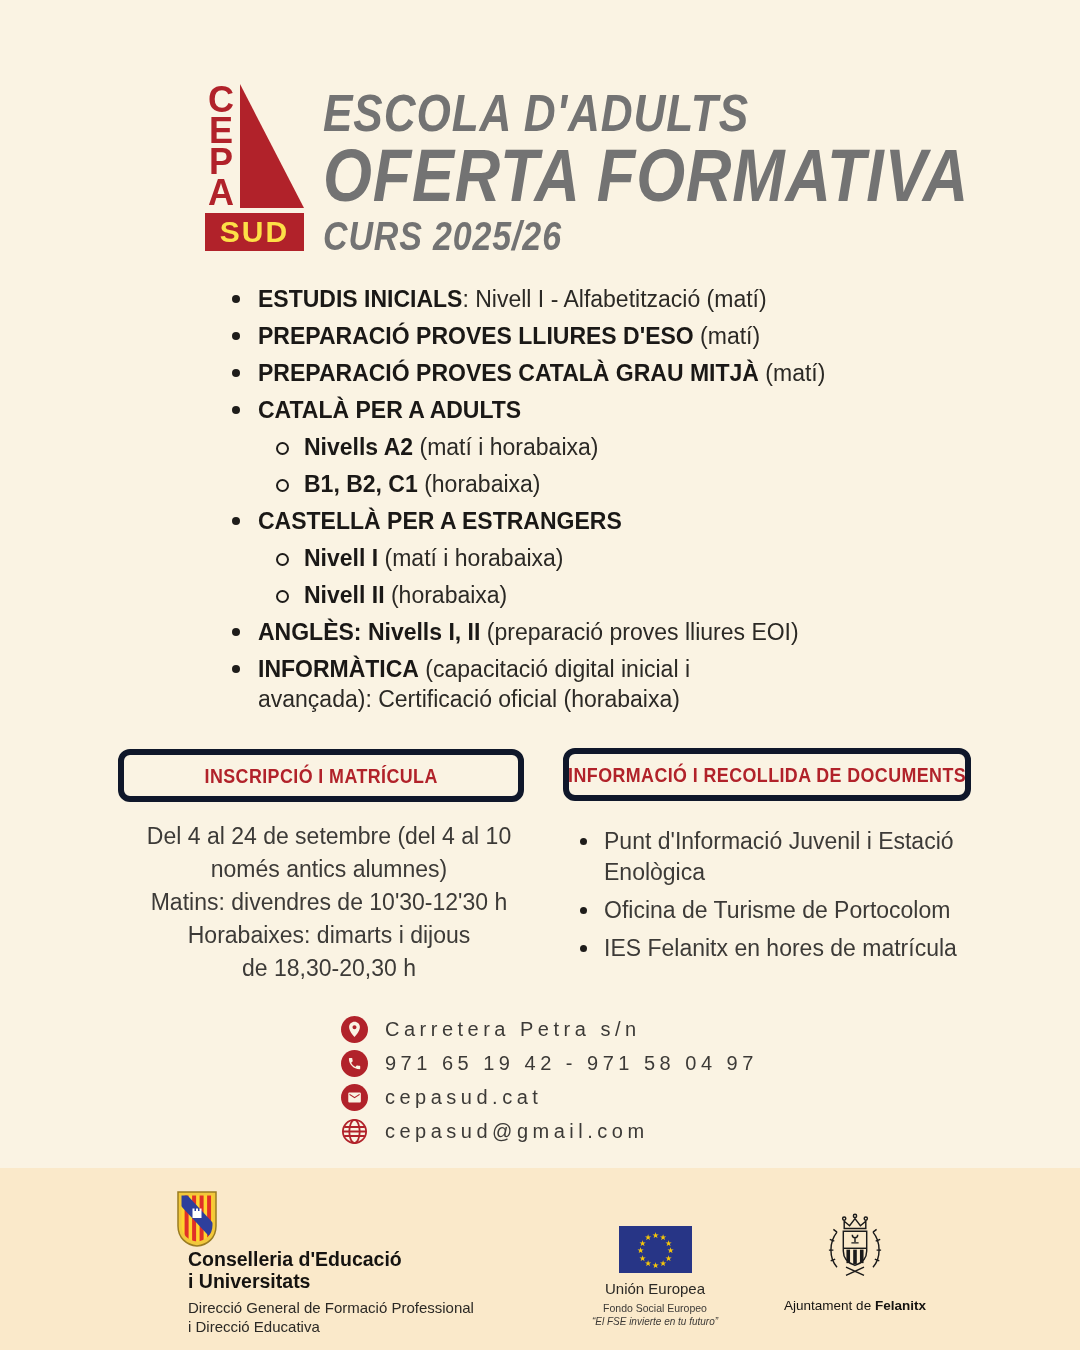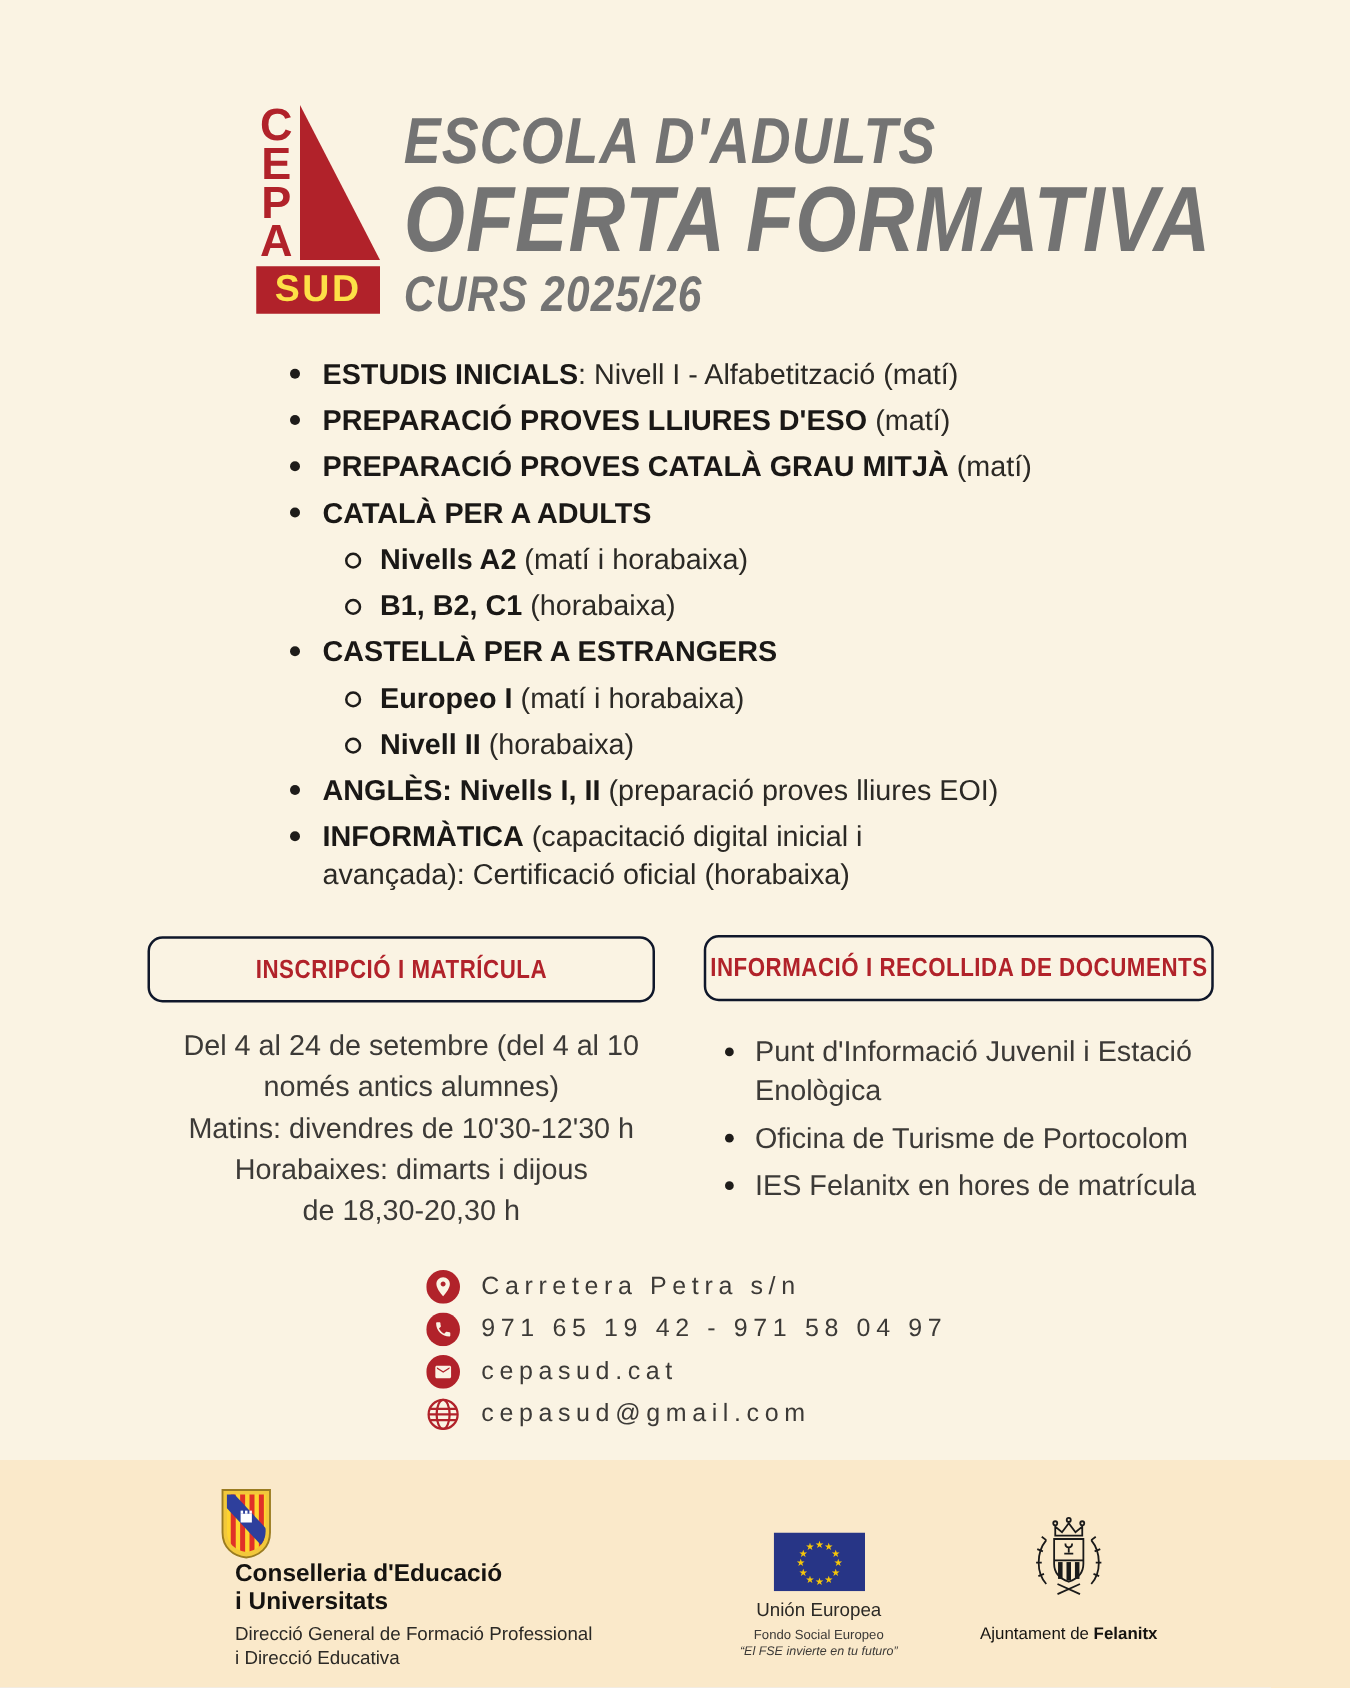--- a/index.html
+++ b/index.html
@@ -51,21 +51,21 @@
   .courses li.l2::before {
     content: ""; position: absolute; left: 4px; top: 10px;
     width: 9px; height: 9px; border-radius: 50%; border: 2px solid #1E1C1A; background: transparent;
   }
   .courses .b { font-weight: 700; color: #1A1816; }
   .courses .r { font-weight: 400; color: #2B2925; }
   .courses .cont { white-space: nowrap; }
   
   .rbox {
     position: absolute; height: 53px;
-    border: 2px solid #0f172a; border-radius: 12px;
+    border: 6px solid #0f172a; border-radius: 12px;
     display: flex; align-items: center; justify-content: center;
     background: transparent;
   }
   .rbox-left  { left: 118px; top: 749px; width: 406px; }
   .rbox-right { left: 563px; top: 748px; width: 408px; }
   .rbox span {
     display: inline-block; transform: scaleX(0.85);
     color: #B1222A; font-weight: 700; font-size: 21px; letter-spacing: 0.5px; white-space: nowrap;
   }
   
@@ -127,21 +127,21 @@
   </div>
 
   <ul class="courses">
     <li class="l1"><span class="b">ESTUDIS INICIALS</span><span class="r">: Nivell I - Alfabetització (matí)</span></li>
     <li class="l1"><span class="b">PREPARACIÓ PROVES LLIURES D'ESO</span><span class="r"> (matí)</span></li>
     <li class="l1"><span class="b">PREPARACIÓ PROVES CATALÀ GRAU MITJÀ</span><span class="r"> (matí)</span></li>
     <li class="l1"><span class="b">CATALÀ PER A ADULTS</span><span class="r"></span></li>
     <li class="l2"><span class="b">Nivells A2</span><span class="r"> (matí i horabaixa)</span></li>
     <li class="l2"><span class="b">B1, B2, C1</span><span class="r"> (horabaixa)</span></li>
     <li class="l1"><span class="b">CASTELLÀ PER A ESTRANGERS</span><span class="r"></span></li>
-    <li class="l2"><span class="b">Europeo I</span><span class="r"> (matí i horabaixa)</span></li>
+    <li class="l2"><span class="b">Nivell I</span><span class="r"> (matí i horabaixa)</span></li>
     <li class="l2"><span class="b">Nivell II</span><span class="r"> (horabaixa)</span></li>
     <li class="l1"><span class="b">ANGLÈS: Nivells I, II</span><span class="r"> (preparació proves lliures EOI)</span></li>
     <li class="l1"><span class="b">INFORMÀTICA</span><span class="r"> (capacitació digital inicial i</span><div class="r cont">avançada): Certificació oficial (horabaixa)</div></li>
   </ul>
 
   <div class="rbox rbox-left">
     <span>INSCRIPCIÓ I MATRÍCULA</span>
   </div>
 
   <div class="rbox rbox-right">

